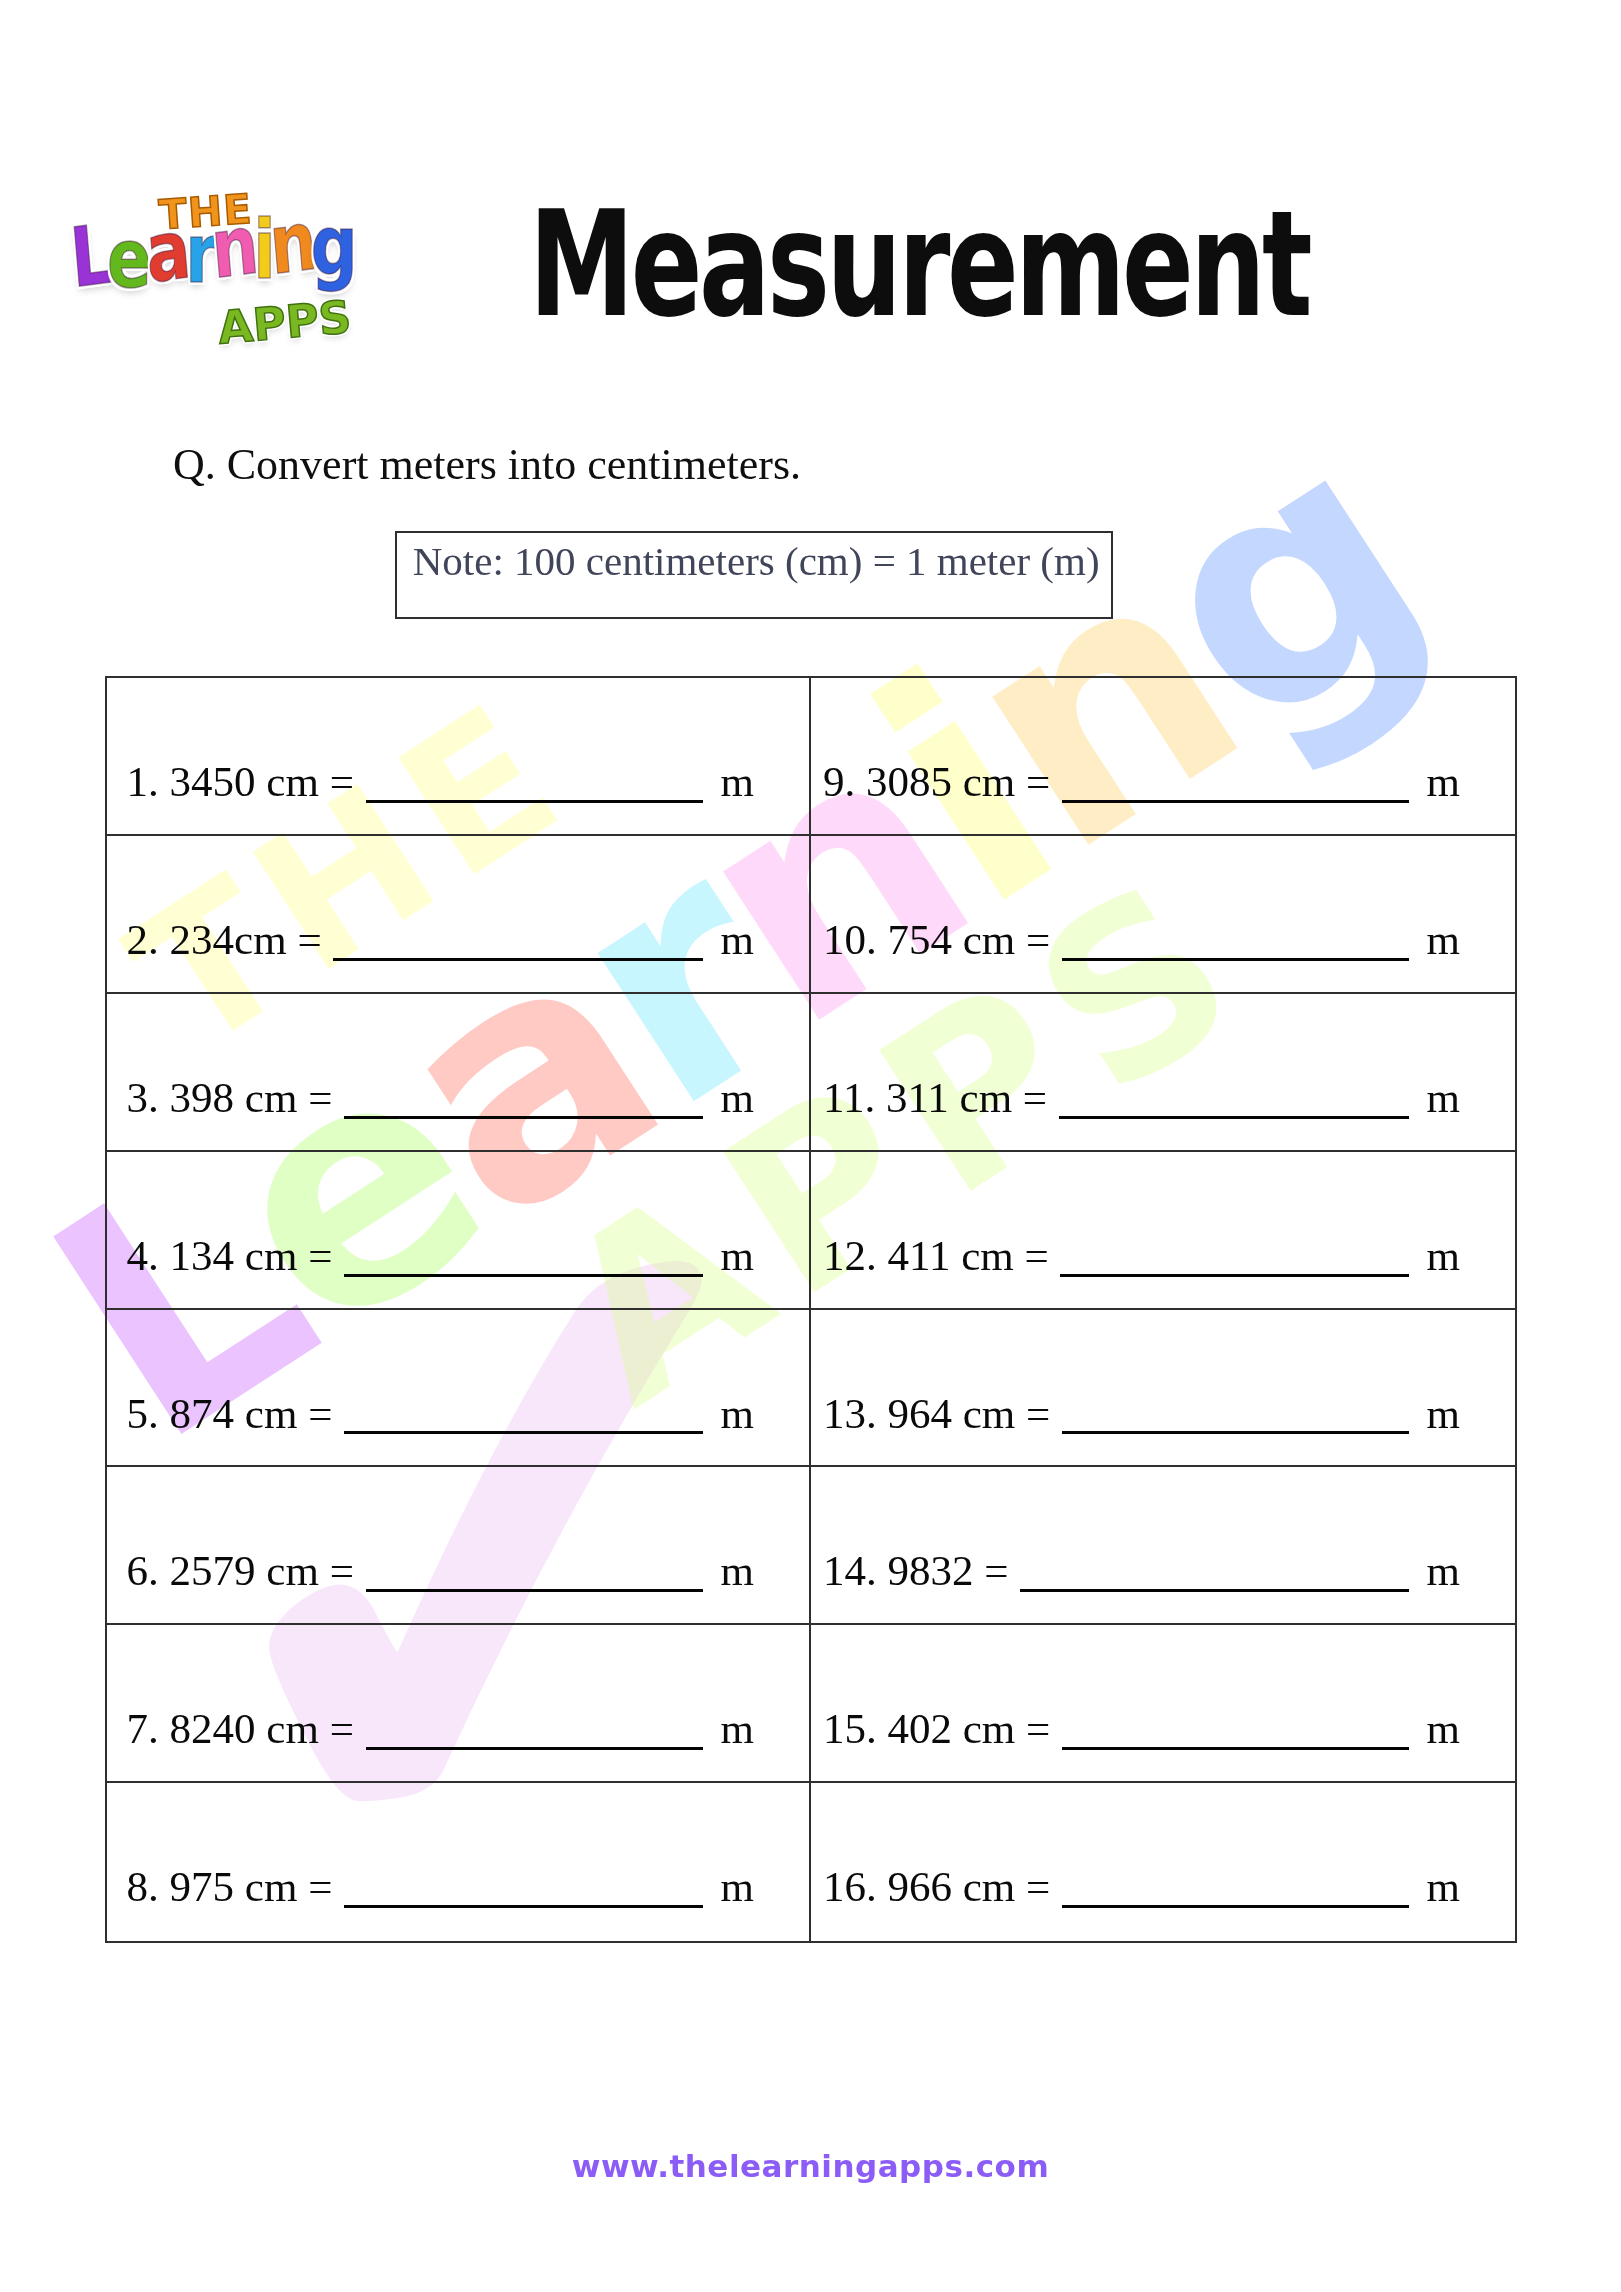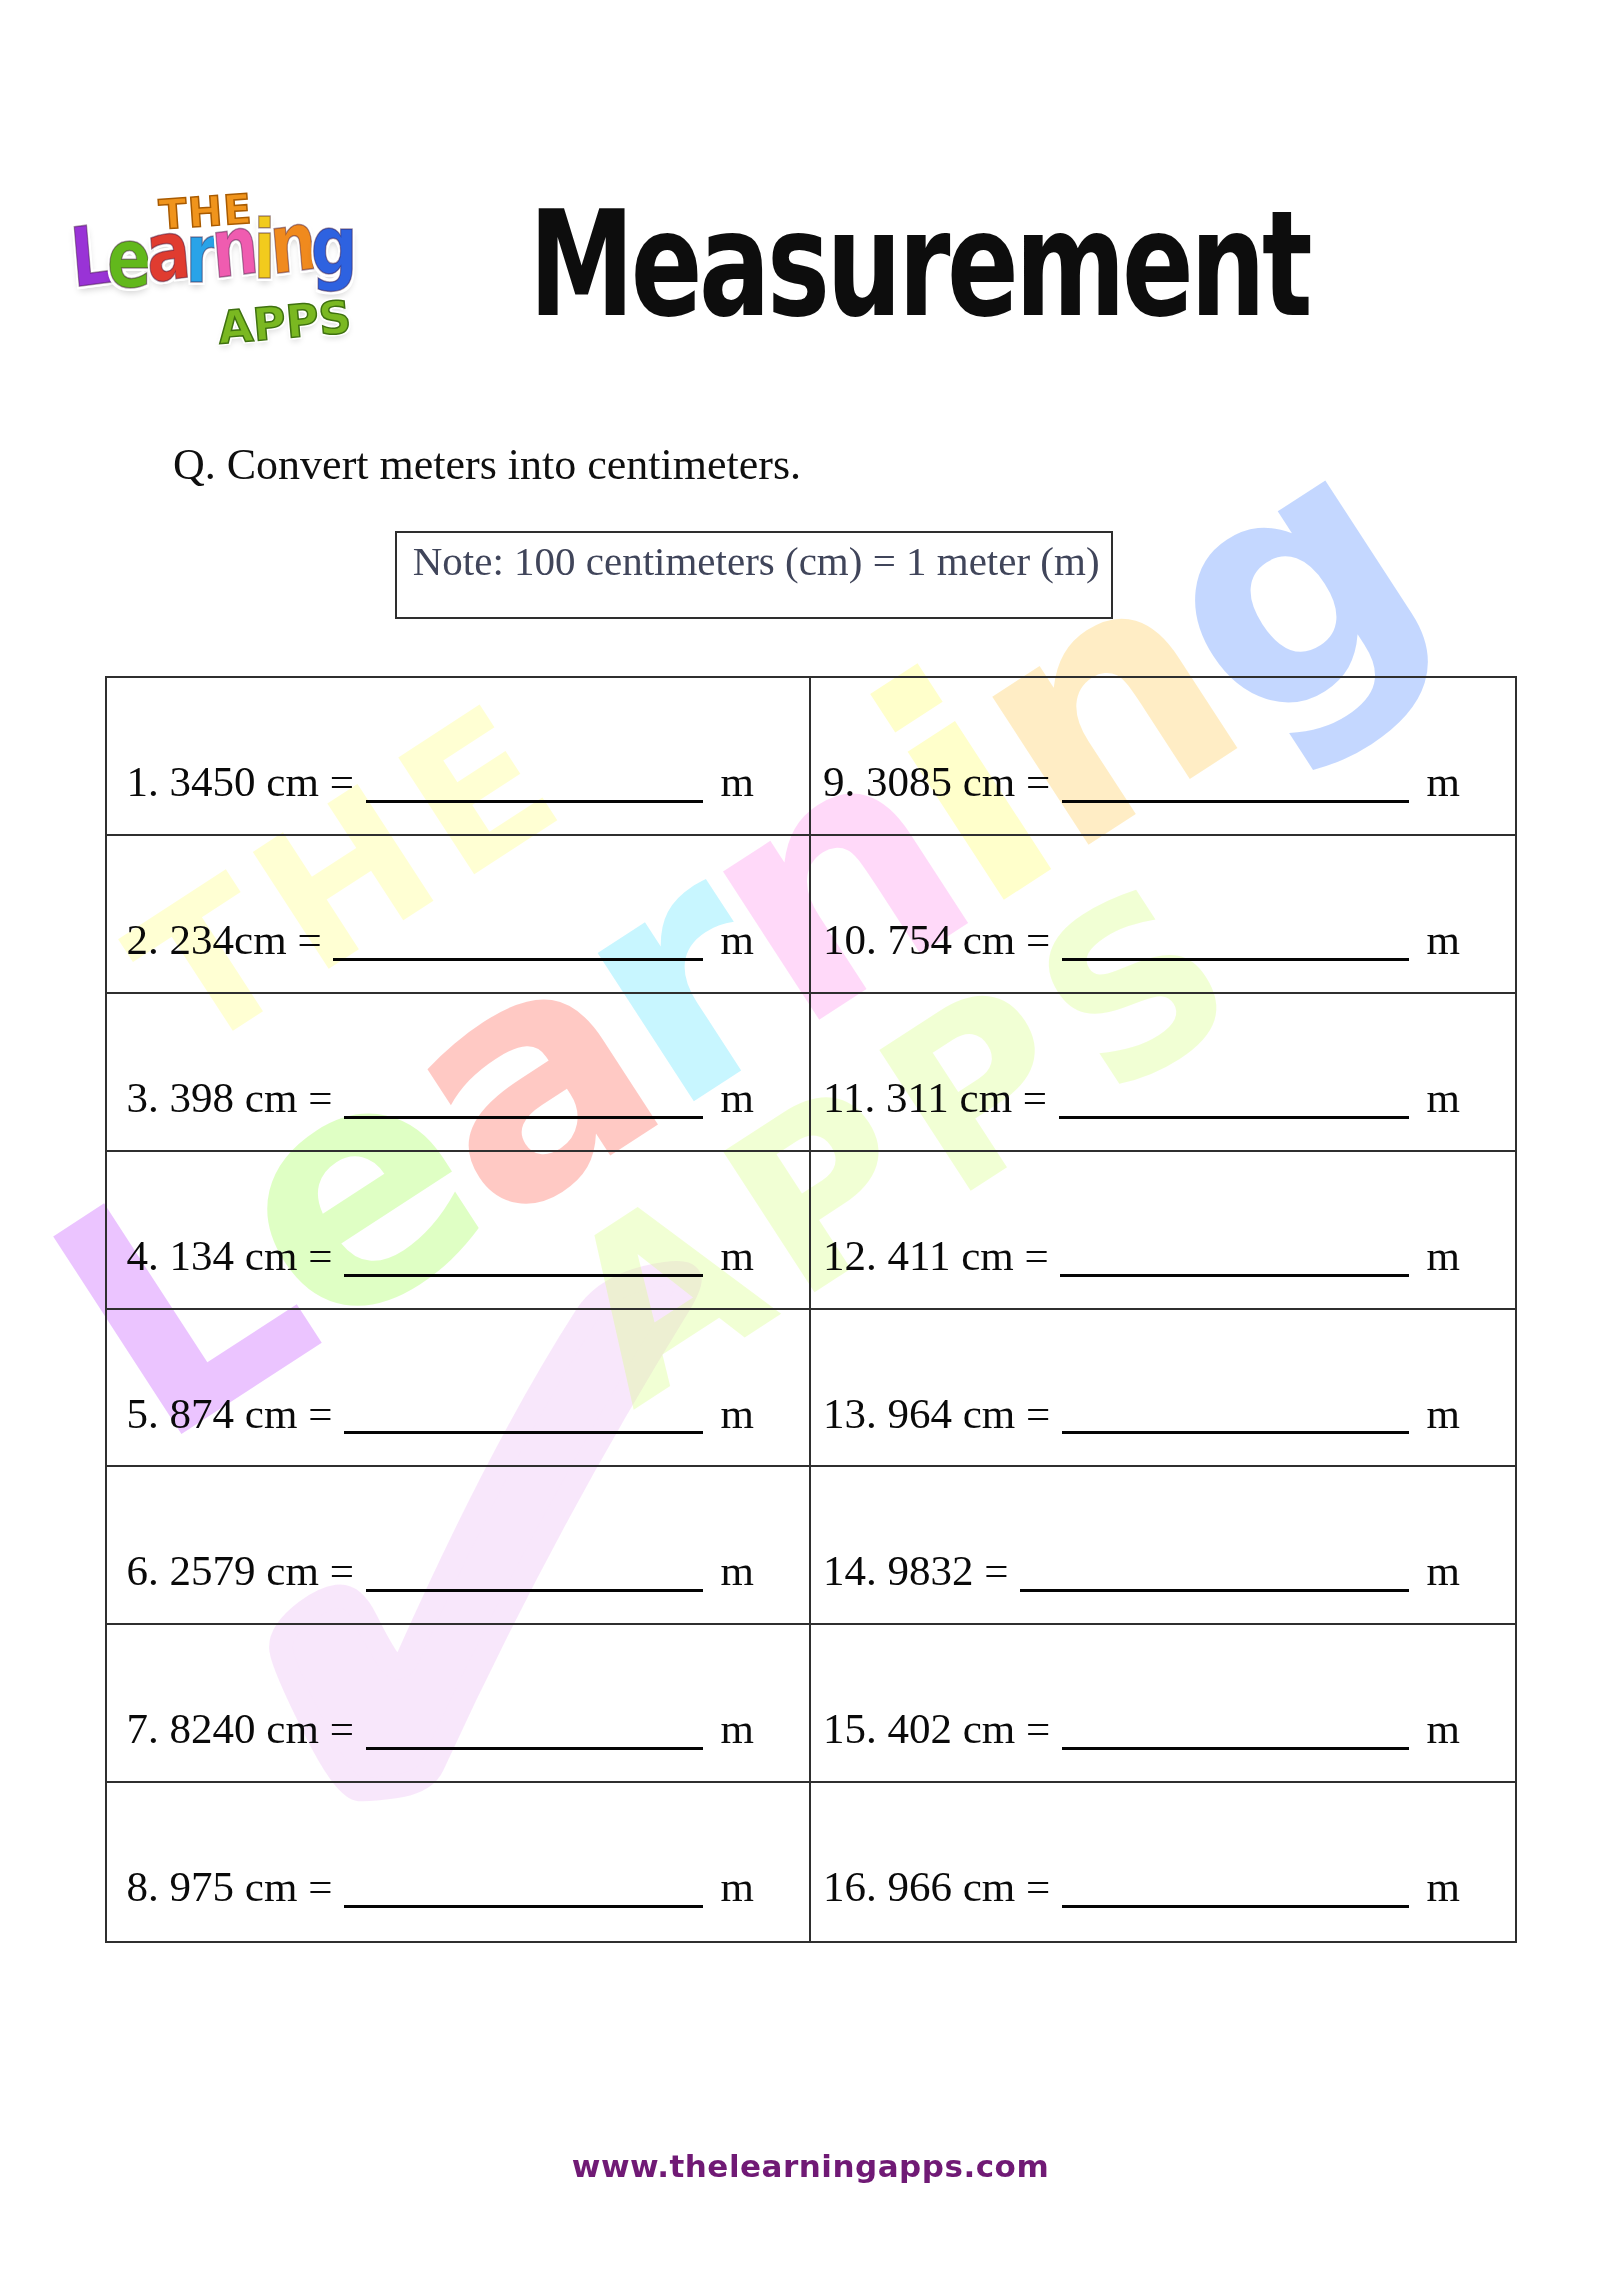--- a/index.html
+++ b/index.html
@@ -74,21 +74,21 @@
   .plabel{white-space:nowrap;margin-top:24px;}
   .blank{
     flex:1 1 auto; height:7.8px; border-bottom:3.9px solid #050505;
     margin-left:11.8px; margin-right:17.6px; position:relative; top:6.9px;
   }
   .punit{white-space:nowrap;}
   
   .footer{
     position:absolute; left:0; right:0; top:2148px; z-index:2; text-align:center;
     font-family:"DejaVu Sans", sans-serif; font-weight:bold; font-size:31px;
-    color:#701a75; letter-spacing:0.5px;
+    color:#8b5cf6; letter-spacing:0.5px;
   }
   
   .watermark{
     position:absolute; left:0; top:0; width:1621px; height:2293px; z-index:1;
     pointer-events:none; overflow:hidden;
   }
   .wm-logo{
     position:absolute; left:-39px; top:510px; width:1725px;
     transform:rotate(-33deg); transform-origin:50% 50%;
     opacity:.34; filter:saturate(.75) brightness(1.45);

